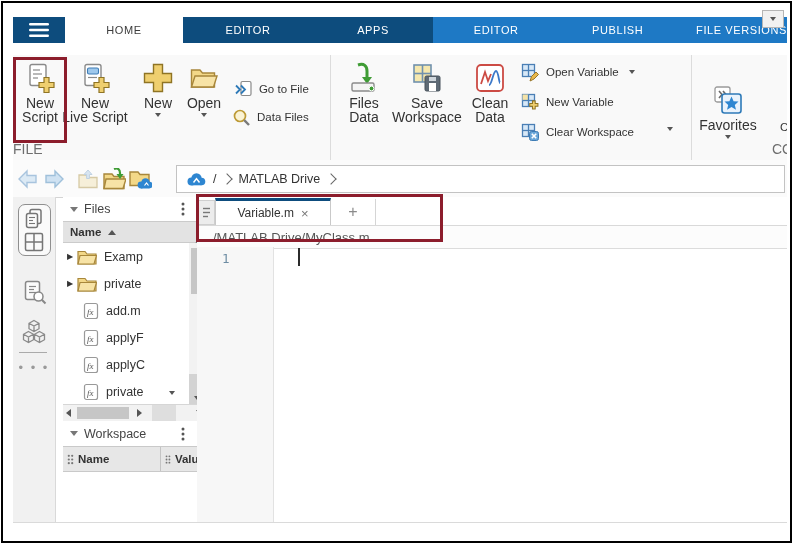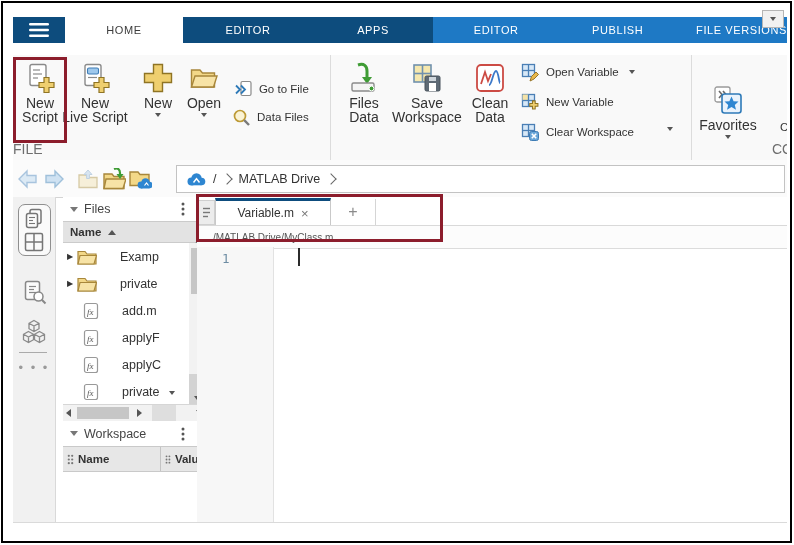--- a/index.html
+++ b/index.html
@@ -59,21 +59,21 @@
   .phead{height:24px;display:flex;align-items:center;font-size:12.5px;color:#444;position:relative;}
   .phead .tri{width:0;height:0;border-left:4px solid transparent;border-right:4px solid transparent;border-top:5px solid #777;margin:0 6px 0 7px;}
   .kebab{position:absolute;right:20px;top:5px;cursor:pointer;}
   .colhead{height:20px;background:#e3e3e3;border-top:1px solid #cbcbcb;border-bottom:1px solid #cbcbcb;display:flex;align-items:center;font-size:11.5px;font-weight:bold;color:#333;position:relative;}
   .sortasc{width:0;height:0;border-left:4px solid transparent;border-right:4px solid transparent;border-bottom:5px solid #555;margin-left:7px;}
   .tri-up{width:0;height:0;border-left:4px solid transparent;border-right:4px solid transparent;border-bottom:5px solid #777;}
   .flist{position:relative;height:161px;overflow:hidden;}
   .frow{height:27px;display:flex;align-items:center;font-size:12.5px;color:#333;white-space:nowrap;cursor:pointer;}
   .frow .exp{width:10px;margin-left:4px;font-size:8px;color:#333;}
   .frow.fxrow{padding-left:20px;}
-  .frow .ficon{margin-right:23px;display:flex;}
+  .frow .ficon{margin-right:7px;display:flex;}
   .vsb{position:absolute;right:1px;top:0;bottom:0;width:15px;background:#f2f2f2;}
   .vsb .thumb{position:absolute;left:1.5px;top:5px;width:12px;height:46px;background:#c6c6c6;}
   .vsb .cap{position:absolute;left:0;bottom:0;width:100%;height:30px;background:#d3d3d3;display:flex;align-items:flex-end;justify-content:center;padding-bottom:4px;box-sizing:border-box;}
   .strayv{position:absolute;right:30px;bottom:9px;}
   .hsb{height:16px;background:#f2f2f2;border-top:1px solid #d6d6d6;position:relative;}
   .hsb .arrL{position:absolute;left:3px;top:4px;width:0;height:0;border-top:4px solid transparent;border-bottom:4px solid transparent;border-right:5px solid #555;}
   .hsb .arrR{position:absolute;left:74px;top:4px;width:0;height:0;border-top:4px solid transparent;border-bottom:4px solid transparent;border-left:5px solid #555;}
   .hsb .hthumb{position:absolute;left:14px;top:1.5px;width:52px;height:12px;background:#c6c6c6;}
   .hsb .corner{position:absolute;left:89px;top:0;width:24px;height:100%;background:#dedede;}
   .hsb .cornerv{position:absolute;right:3px;top:5px;}
@@ -82,21 +82,21 @@
   .wcell{display:flex;align-items:center;gap:4px;padding-left:4px;box-sizing:border-box;overflow:hidden;white-space:nowrap;}
   .wcell.c1{width:98px;border-right:1px solid #c4c4c4;}
   .wcell.c2{flex:1;}
 
   .editorpane{position:absolute;left:184px;top:0;right:0;height:100%;background:#fff;}
   .tabrow{height:28px;display:flex;align-items:flex-end;border-bottom:1px solid #d9d9d9;background:#fff;}
   .edmenu{width:16px;height:23px;margin-bottom:0;background:#ececec;border:1px solid #cfcfcf;display:flex;align-items:center;justify-content:center;cursor:pointer;}
   .edtab{height:27px;width:116px;background:#fff;border-top:3px solid #0d4c7d;border-left:1px solid #c9c9c9;border-right:1px solid #c9c9c9;display:flex;align-items:center;justify-content:center;gap:7px;font-size:12px;color:#333;box-sizing:border-box;cursor:pointer;}
   .edtab .x{color:#777;font-size:13px;cursor:pointer;}
   .plustab{height:26px;width:44px;border-right:1px solid #d5d5d5;display:flex;align-items:center;justify-content:center;color:#8a8a8a;font-size:16px;cursor:pointer;}
-  .crumbrow{height:22px;display:flex;align-items:center;padding-left:16px;font-size:10px;color:#555;background:#fcfcfc;border-bottom:1px solid #dcdcdc;}
+  .crumbrow{height:22px;display:flex;align-items:center;padding-left:16px;font-size:13px;color:#555;background:#fcfcfc;border-bottom:1px solid #dcdcdc;}
   .edbody{position:absolute;left:0;top:50px;right:0;bottom:0;}
   .gutter{position:absolute;left:0;top:0;bottom:0;width:77px;background:#f7f7f7;border-right:1px solid #e2e2e2;font-family:"DejaVu Sans Mono",monospace;font-size:12.5px;color:#6d8ca3;padding-top:2px;box-sizing:border-box;}
   .gutter .ln{display:block;padding-left:25px;line-height:19px;}
   .caret{position:absolute;left:101px;top:1px;width:1.5px;height:18px;background:#2b2b2b;}
 
   .redbox{border:3px solid #8c1d2c;z-index:40;pointer-events:none;}
 
   svg{display:block;}
 </style>
 </head>

